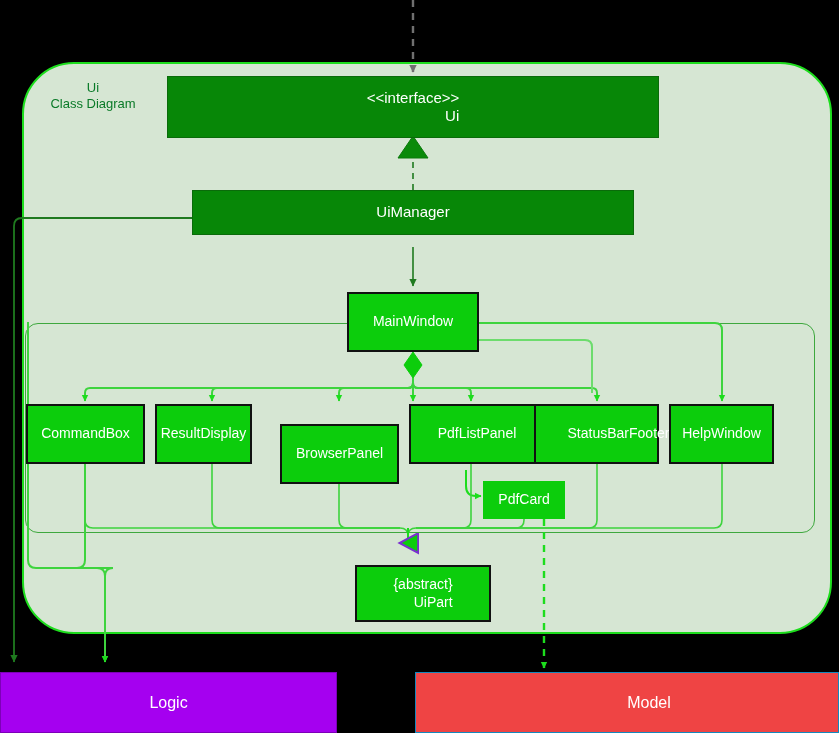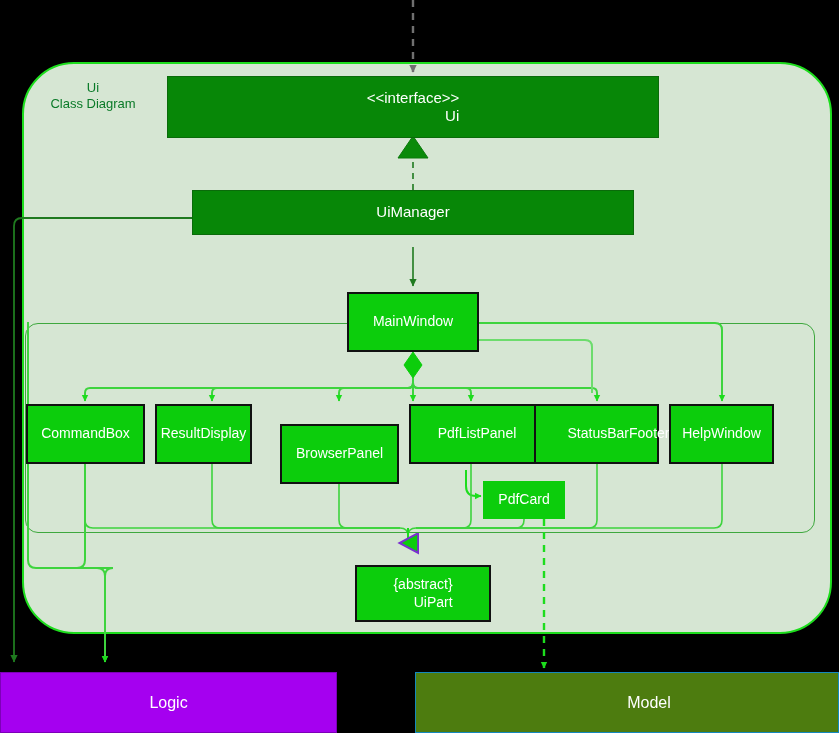--- a/index.html
+++ b/index.html
@@ -73,21 +73,21 @@
   .bar {
     position: absolute;
     display: flex;
     align-items: center;
     justify-content: center;
     color: #ffffff;
     font-size: 16px;
     box-sizing: border-box;
   }
   .bar-logic { background: #a500f0; border: 1px solid #7d00b8; }
-  .bar-model { background: #4d7c0f; border: 1px solid #1588bd; padding-left: 44px; }
+  .bar-model { background: #ef4444; border: 1px solid #1588bd; padding-left: 44px; }
 </style>
 </head>
 <body>
 
 <div id="stage">
 
   <div class="outer-pkg" style="left:22px; top:62px; width:810px; height:572px;"></div>
 
   <div class="inner-pkg" style="left:25px; top:323px; width:790px; height:210px;"></div>
 

